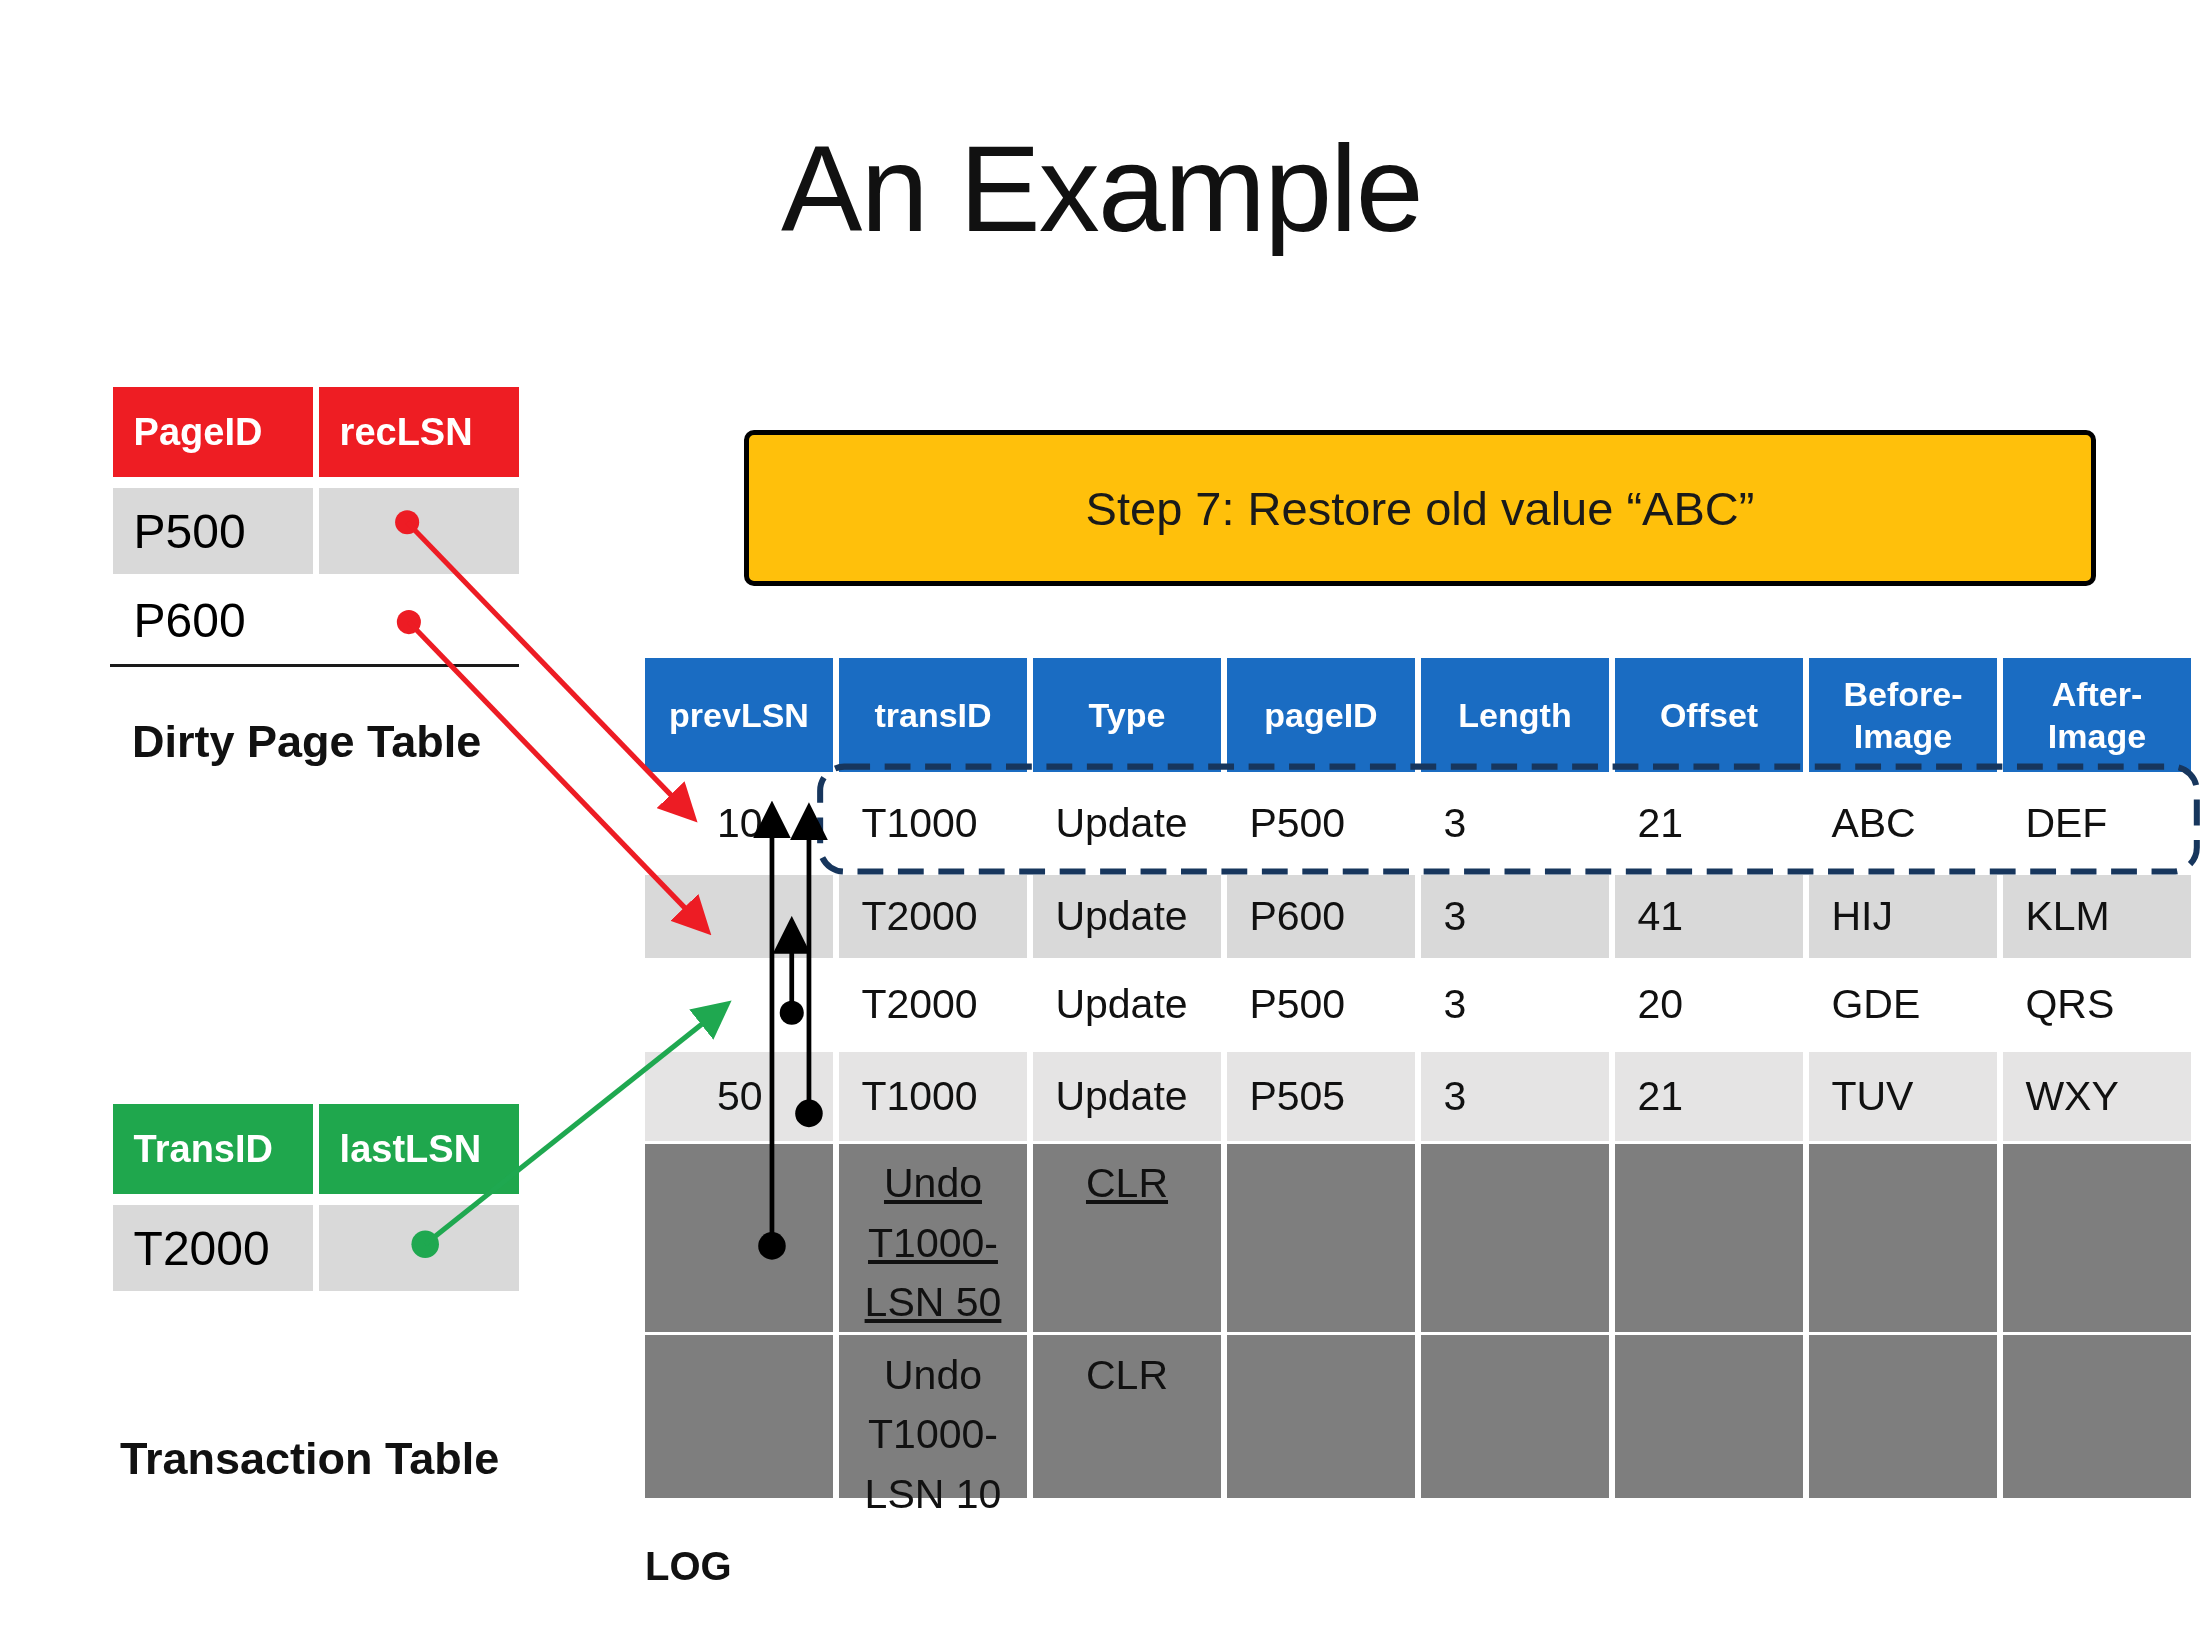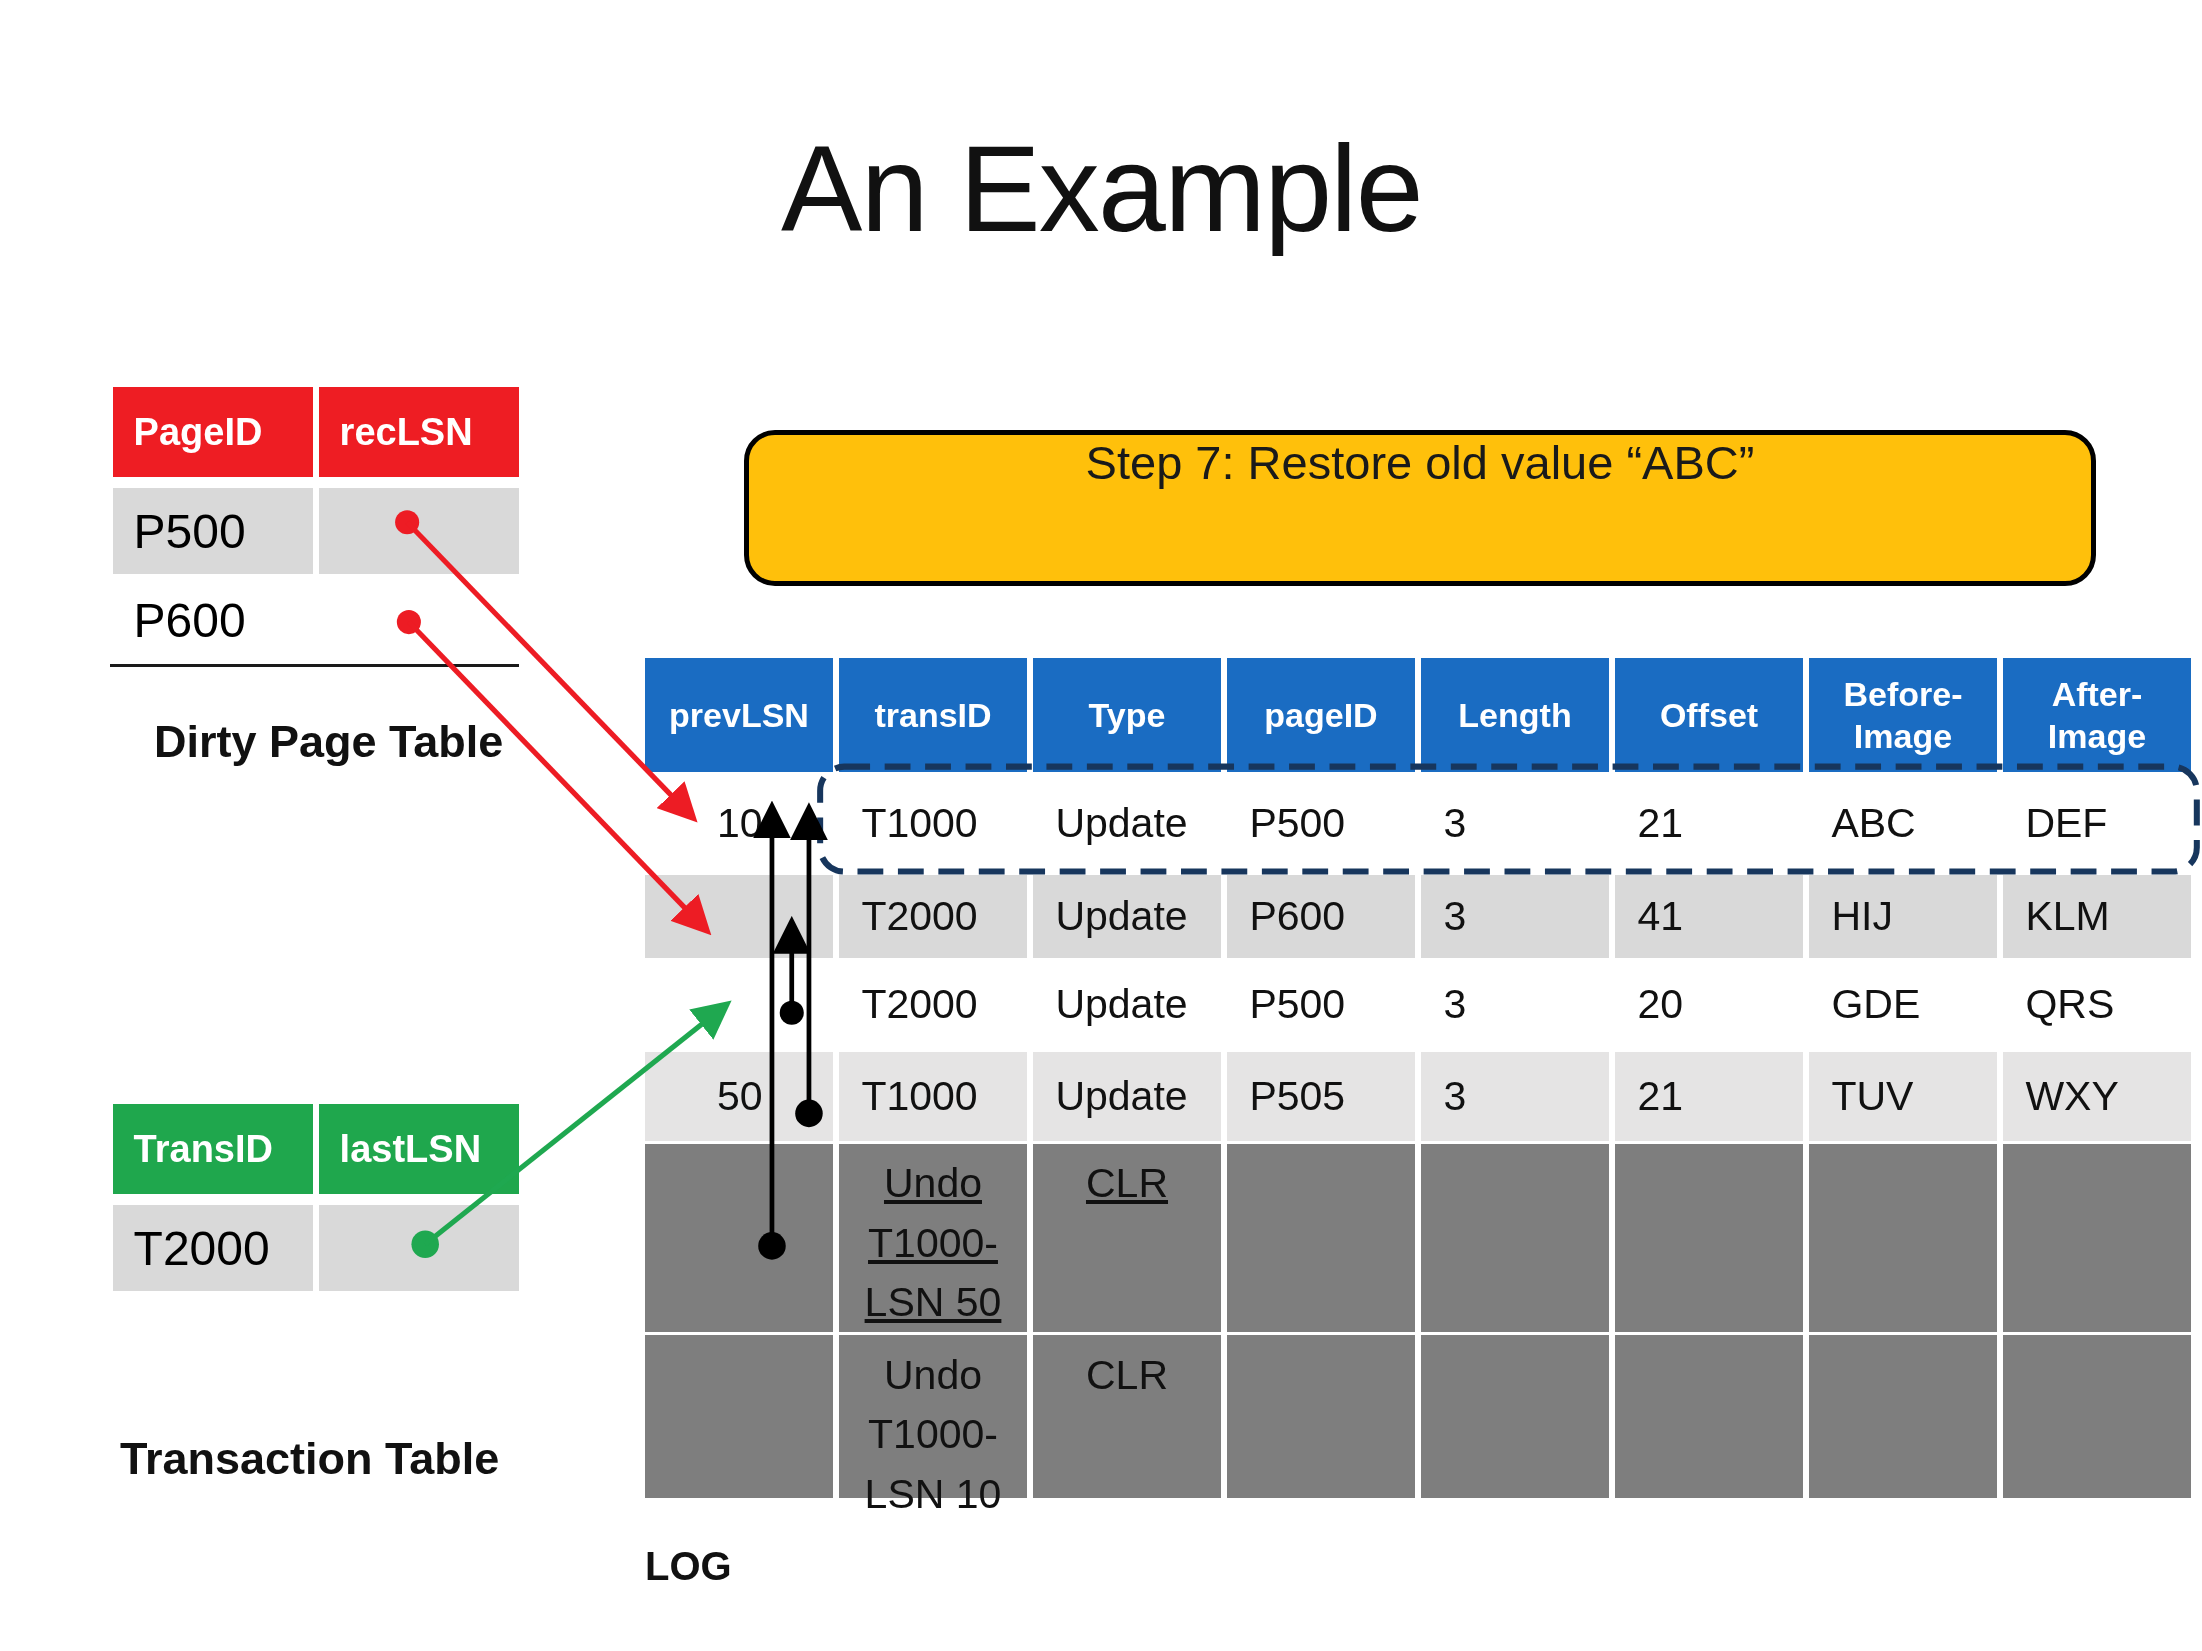--- a/index.html
+++ b/index.html
@@ -5,22 +5,22 @@
   html,body{margin:0;padding:0;background:#ffffff;}
   body{font-family:"Liberation Sans", sans-serif; color:#000;}
   .slide{position:relative;width:2203px;height:1652px;background:#fff;overflow:hidden;}
 
   
   .title{position:absolute;left:0;right:0;top:119px;text-align:center;
          font-size:122px;font-weight:400;color:#111;letter-spacing:-1.7px;}
 
   
   .callout{position:absolute;left:744px;top:430px;width:1342px;height:146px;
-           background:var(--callout-bg);border:5.2px solid #000;border-radius:31px;
-           display:flex;align-items:flex-start;justify-content:center;
+           background:var(--callout-bg);border:5.2px solid #000;border-radius:10px;
+           display:flex;align-items:center;justify-content:center;
            font-size:47px;color:#1a1a1a;}
 
   
   .mini{position:absolute;width:406px;}
   .mini .mrow{display:flex;gap:6px;}
   .mini .mcell{display:flex;align-items:center;padding-left:20.6px;box-sizing:border-box;}
   .mini .mc1{width:200px;} .mini .mc2{width:200px;}
   .mini .mhead .mcell{height:90px;color:#fff;font-weight:bold;font-size:38px;}
   .dpt .mhead .mcell{background:var(--dpt-header);}
   .tt  .mhead .mcell{background:var(--tt-header);}
@@ -83,21 +83,21 @@
     <div class="mrow mbody">
       <div class="mcell mc1">P500</div>
       <div class="mcell mc2"></div>
     </div>
     <div class="mrow mbody2">
       <div class="mcell mc1">P600</div>
       <div class="mcell mc2"></div>
     </div>
   </div>
   <div class="dpt-line"></div>
-  <div class="mini-caption" style="left:132px;top:716px;margin-left:22px;">Dirty Page Table</div>
+  <div class="mini-caption" style="left:132px;top:716px;">Dirty Page Table</div>
 
   <div class="mini tt" style="left:113px;top:1104px;">
     <div class="mrow mhead">
       <div class="mcell mc1">TransID</div>
       <div class="mcell mc2">lastLSN</div>
     </div>
     <div class="mrow mbody">
       <div class="mcell mc1">T2000</div>
       <div class="mcell mc2"></div>
     </div>

